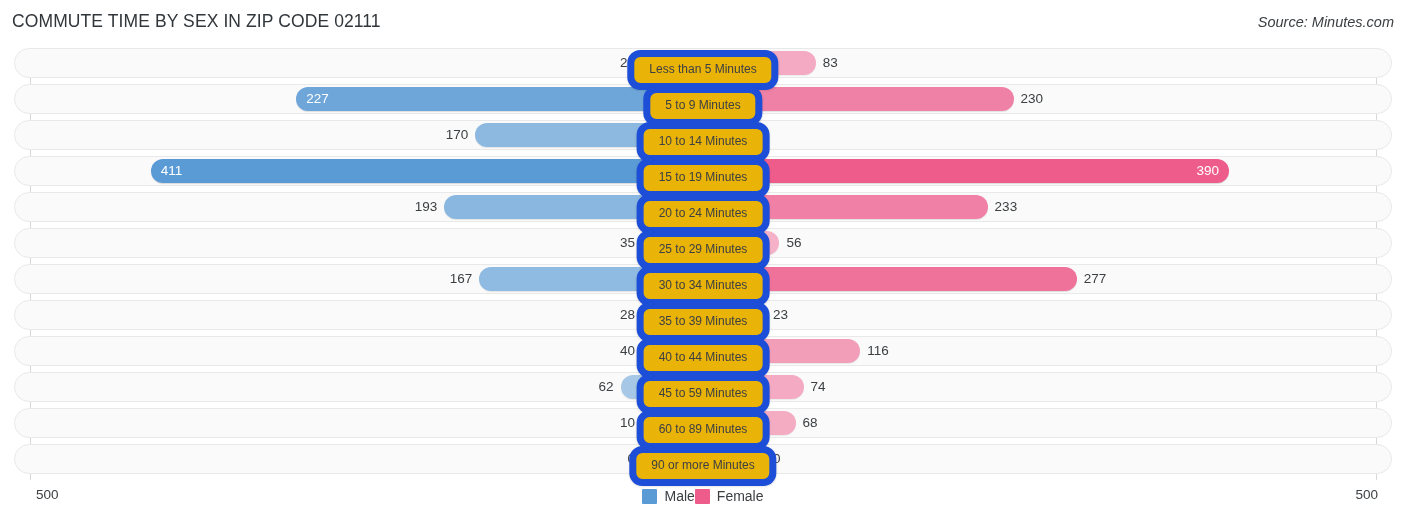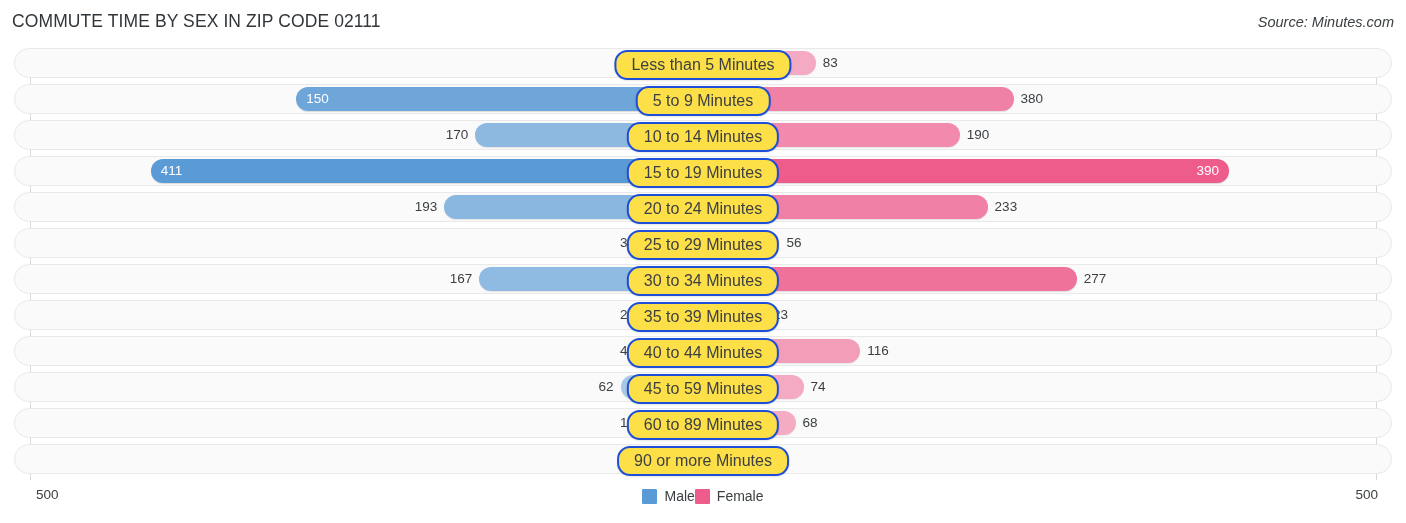--- a/index.html
+++ b/index.html
@@ -81,24 +81,24 @@
   .val-male-out{right:100%;padding-right:7px;}
   .val-male-in{left:10px;}
   .val-female-out{left:100%;padding-left:7px;}
   .val-female-in{right:10px;}
 
   .cat-pill{
     position:absolute;left:50%;top:1px;
     transform:translateX(-50%);
     height:26px;line-height:25px;
     padding:0 15px;
-    background:#fde047;
-    border:2px solid #1d4ed8;
+    background:#eab308;
+    border:7px solid #1d4ed8;
     border-radius:13px;
-    font-size:16px;color:#3c4043;
+    font-size:12px;color:#3c4043;
     white-space:nowrap;
     box-shadow:0 1px 2px rgba(0,0,0,.10);
     z-index:5;
   }
 
   
   #footer{
     position:absolute;left:0;top:480px;width:1406px;height:43px;padding-left:8px;
   }
   .axis-end{
@@ -135,36 +135,32 @@
         </div>
         <div class="bar-wrap" style="left: 689px; width: 111.718px;">
           <div class="bar bar-female" style="width: 111.718px; opacity: 0.5;"></div>
           <span class="val val-out val-female-out">83</span>
         </div>
         <div class="cat-pill">Less than 5 Minutes</div>
       </div>
       <div class="row">
         <div class="bar-wrap" style="left: 281.162px; width: 407.838px;">
           <div class="bar bar-male" style="width: 407.838px; opacity: 0.88;"></div>
-          <span class="val val-in val-male-in">150</span>
+          <span class="val val-in val-male-in">227</span>
         </div>
         <div class="bar-wrap" style="left: 689px; width: 309.58px;">
           <div class="bar bar-female" style="width: 309.58px; opacity: 0.76;"></div>
-          <span class="val val-out val-female-out">380</span>
+          <span class="val val-out val-female-out">230</span>
         </div>
         <div class="cat-pill">5 to 9 Minutes</div>
       </div>
       <div class="row">
         <div class="bar-wrap" style="left: 460.18px; width: 228.82px;">
           <div class="bar bar-male" style="width: 228.82px; opacity: 0.68;"></div>
           <span class="val val-out val-male-out">170</span>
-        </div>
-        <div class="bar-wrap" style="left: 689px; width: 255.74px;">
-          <div class="bar bar-female" style="width: 255.74px; opacity: 0.7;"></div>
-          <span class="val val-out val-female-out">190</span>
         </div>
         <div class="cat-pill">10 to 14 Minutes</div>
       </div>
       <div class="row">
         <div class="bar-wrap" style="left: 135.794px; width: 553.206px;">
           <div class="bar bar-male" style="width: 553.206px; opacity: 1;"></div>
           <span class="val val-in val-male-in">411</span>
         </div>
         <div class="bar-wrap" style="left: 689px; width: 524.94px;">
           <div class="bar bar-female" style="width: 524.94px; opacity: 1;"></div>

